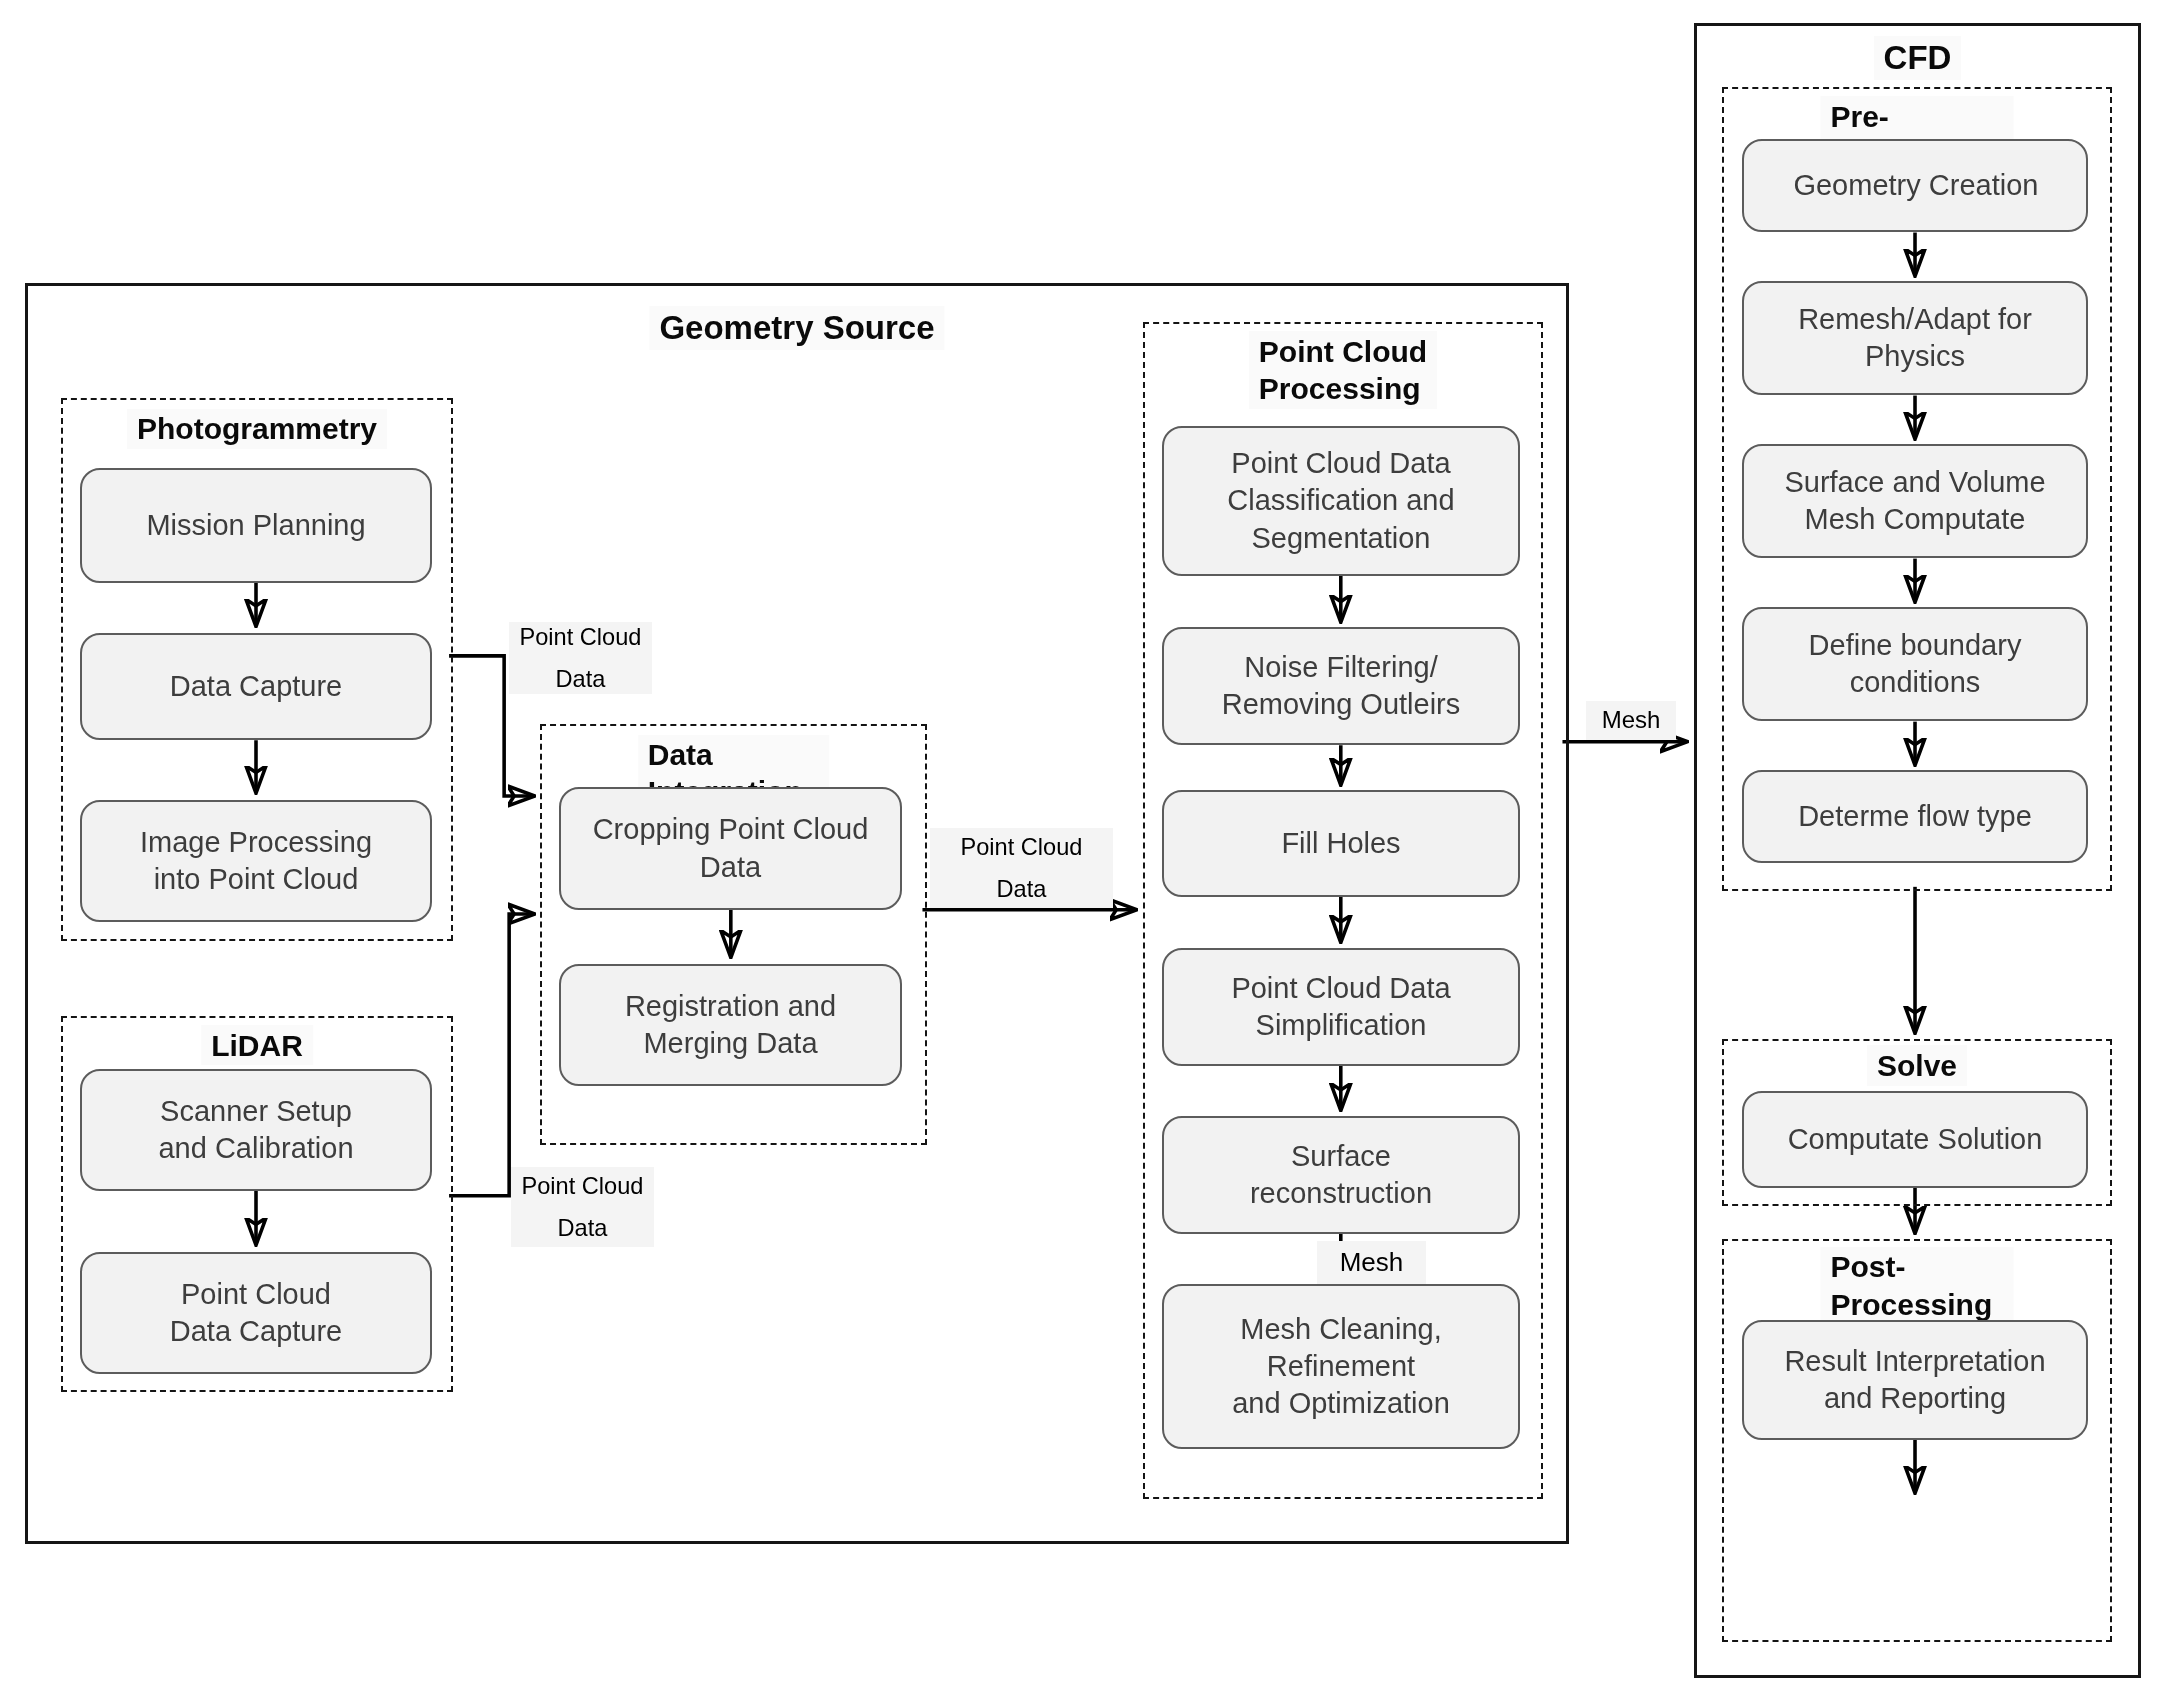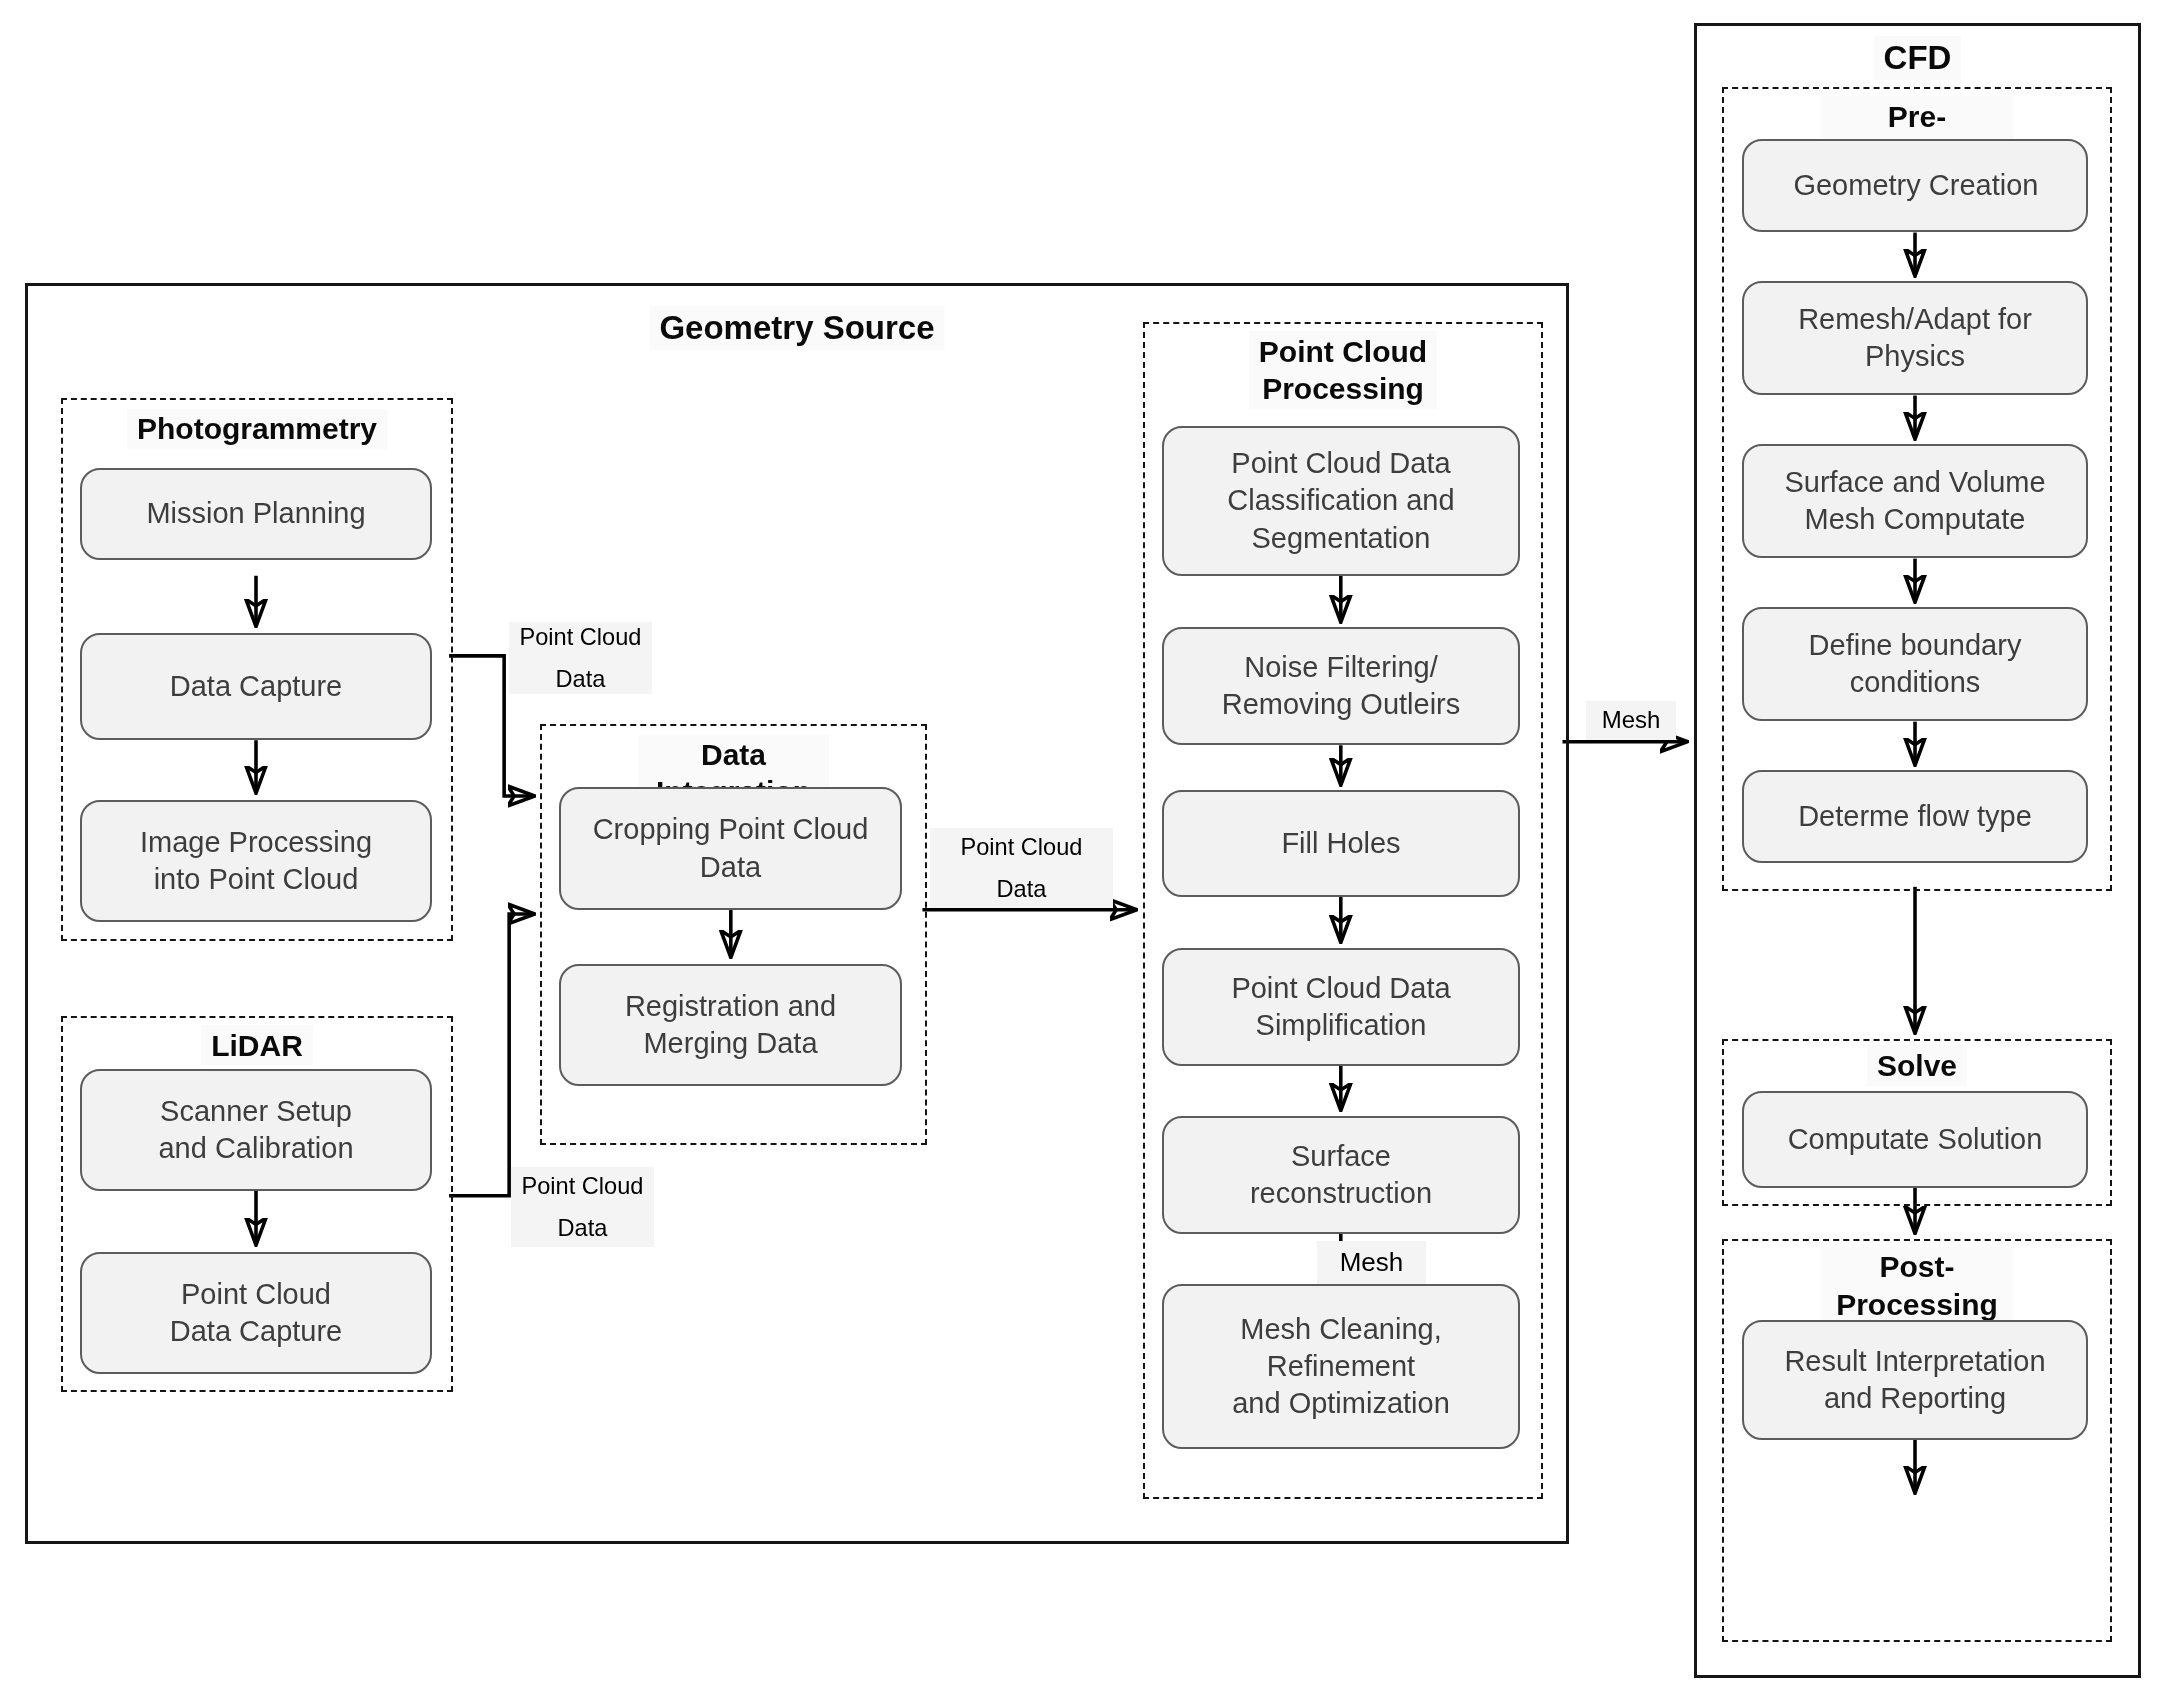--- a/index.html
+++ b/index.html
@@ -5,21 +5,21 @@
   html,body{margin:0;padding:0;background:#ffffff;}
   .canvas{
     position:relative;width:2161px;height:1700px;background:#ffffff;
     font-family:"Liberation Sans","DejaVu Sans",sans-serif;overflow:hidden;
   }
   .container-solid{position:absolute;border:3.6px solid #161616;background:transparent;}
   .container-dashed{position:absolute;border:2.9px dashed #141414;background:transparent;}
   .group-title{
     position:absolute;left:50%;transform:translateX(-50%);
     font-weight:bold;color:#0a0a0a;background:#fafafa;
-    white-space:pre-line;text-align:center;line-height:1.25;padding:1.4px 10px;
+    white-space:pre-line;line-height:1.25;padding:1.4px 10px;
   }
   .t46{font-size:33px;}
   .t42{font-size:30px;}
   .box{
     position:absolute;background:#f2f2f2;border:2.1px solid #5c5c5c;border-radius:20px;
     display:flex;align-items:center;justify-content:center;text-align:center;
     font-size:29px;color:#3d3d3d;line-height:1.28;white-space:pre-line;
     box-sizing:border-box;padding:4.3px 7.2px;
   }
   .edge-label{
@@ -70,21 +70,21 @@
     <path d="M2185 1037 H 2356" marker-end="url(#arr)"></path>
   </svg>
 
   <div class="container-solid" style="left:25px;top:283px;width:1538px;height:1255px;">
     <div class="group-title t46" style="top:20px;">Geometry Source</div>
   </div>
 
   <div class="container-dashed" style="left:61px;top:398px;width:388px;height:539px;">
     <div class="group-title t42" style="top:8.6px;">Photogrammetry</div>
   </div>
-  <div class="box" style="left:80px;top:468px;width:352px;height:92px;">Mission Planning</div>
+  <div class="box" style="left:80px;top:468px;width:352px;height:115px;">Mission Planning</div>
   <div class="box" style="left:80px;top:633px;width:352px;height:107px;">Data Capture</div>
   <div class="box" style="left:80px;top:800px;width:352px;height:122px;">Image Processing
 into Point Cloud</div>
 
   <div class="container-dashed" style="left:61px;top:1016px;width:388px;height:372px;">
     <div class="group-title t42" style="top:7.2px;">LiDAR</div>
   </div>
   <div class="box" style="left:80px;top:1069px;width:352px;height:122px;">Scanner Setup
 and Calibration</div>
   <div class="box" style="left:80px;top:1252px;width:352px;height:122px;">Point Cloud

